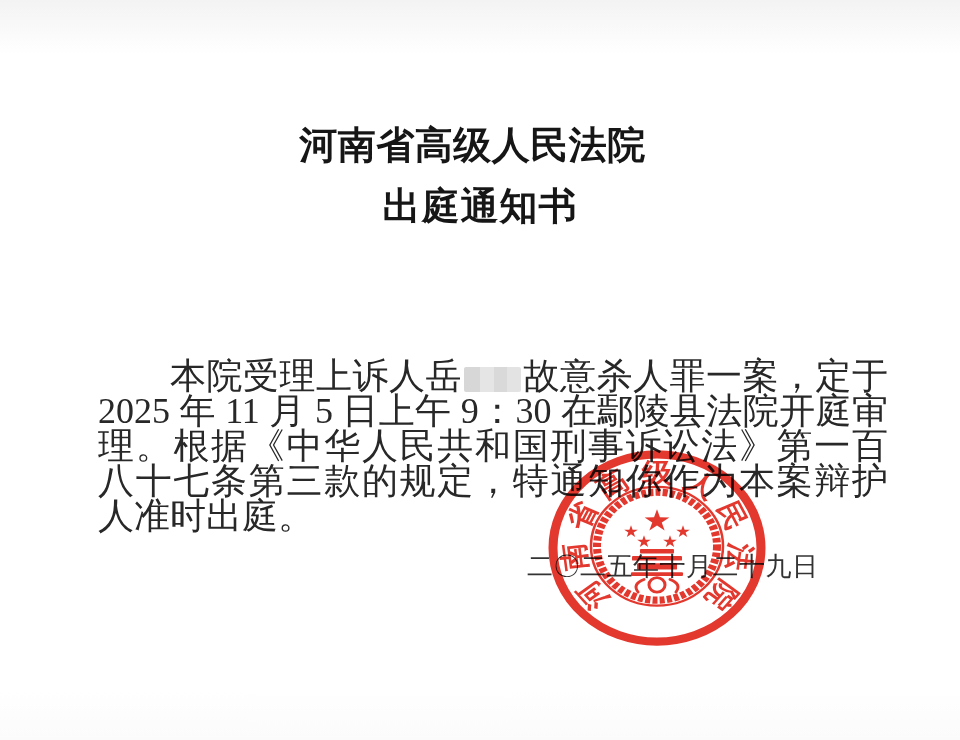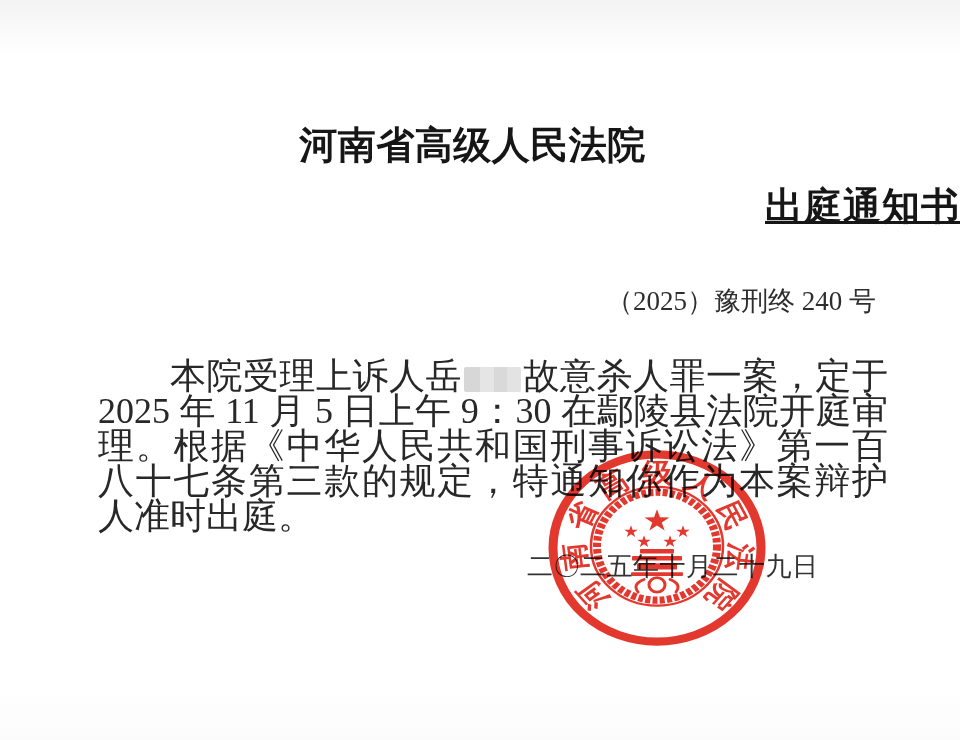--- a/index.html
+++ b/index.html
@@ -18,23 +18,22 @@
     background:linear-gradient(180deg,#f3f3f3 0px,#ffffff 55px,#ffffff 690px,#fbfbfb 740px);
     color:var(--body-text);
   }
   .court-name{
     position:absolute;left:0;right:15px;top:120px;
     text-align:center;font-size:38px;font-weight:700;color:#161616;
     letter-spacing:0.5px;
   }
   .doc-title{
     position:absolute;left:0;right:0;top:181px;
-    text-align:right;font-size:38px;font-weight:700;color:#161616;
+    text-align:center;font-size:38px;font-weight:700;color:#161616;
     letter-spacing:1px;
-    text-decoration:underline;
   }
   .case-number{
     position:absolute;top:283px;right:84px;
     font-size:27px;color:#2e2e2e;
   }
   .recipients{
     position:absolute;left:99px;top:316px;
     font-size:28px;color:var(--body-text);
   }
   .notice-body{
@@ -68,21 +67,20 @@
 </style>
 </head>
 <body>
 
 <div class="page">
 
   <div class="court-name">河南省高级人民法院</div>
 
   <div class="doc-title">出庭通知书</div>
 
-  <div class="case-number">（2025）豫刑终 240 号</div>
 
 
   <p class="notice-body"><span>本院受理上诉人岳</span><span class="redact redact-c"></span><span>故意杀人罪一案，定于 2025 年 11 月 5 日上午 9：30 在鄢陵县法院开庭审理。根据《中华人民共和国刑事诉讼法》第一百八十七条第三款的规定，特通知你作为本案辩护人准时出庭。</span></p>
 
   <div class="doc-date">二〇二五年十月二十九日</div>
 
   <svg class="seal" width="250" height="230" viewBox="-125 -115 250 230">
     <defs>
       <path id="star5" d="M0,-13 L2.94,-4.05 L12.36,-4.02 L4.76,1.55 L7.64,10.52 L0,5 L-7.64,10.52 L-4.76,1.55 L-12.36,-4.02 L-2.94,-4.05 Z"></path>
     </defs>

